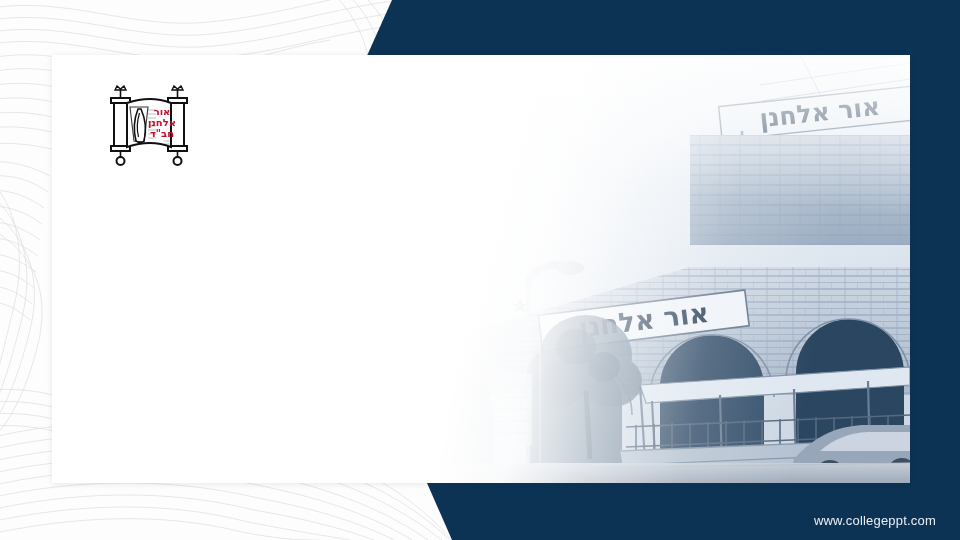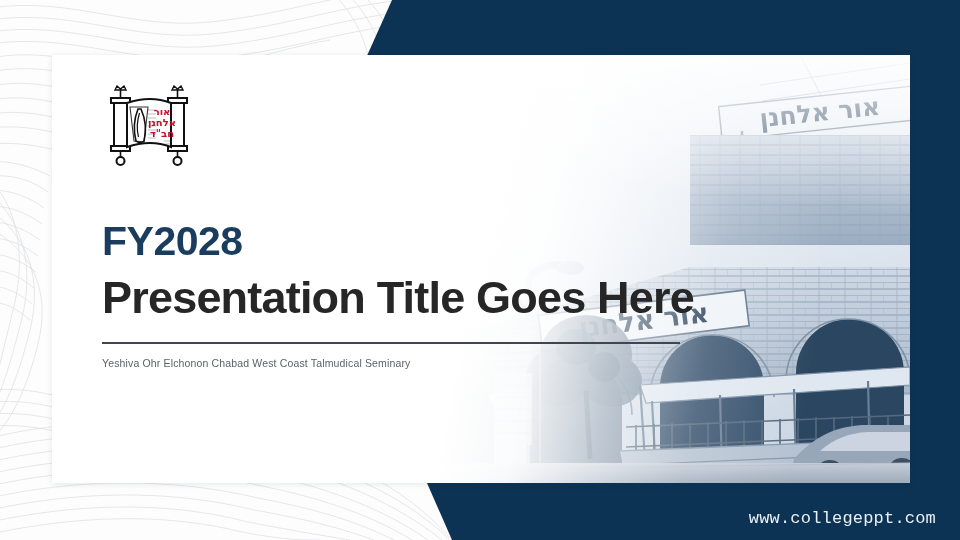--- a/index.html
+++ b/index.html
@@ -131,23 +131,22 @@
   .credits .k { font-weight:bold; }
   .credits .v { font-weight:normal; }
   .credits .gap { display:inline-block; width:34px; }
 
   
   .footer-url {
     position:absolute;
     right:24px; bottom:12px;
     z-index:6;
     color:#eaf0f6;
-    font-size:17px;
+    font-size:13px;
     letter-spacing:.2px;
-    font-family:Liberation Mono, monospace;
   }
 </style>
 </head>
 <body>
 
 <div id="slide">
 
   <svg class="bg-waves" viewBox="0 0 960 540" preserveAspectRatio="none" aria-hidden="true">
     <rect x="0" y="0" width="960" height="540" fill="#fdfdfd"></rect>
     <g fill="none" stroke="#d9dbde" stroke-width="0.7" opacity="0.95">
@@ -399,24 +398,18 @@
         <text x="62" y="41" text-anchor="middle" font-family="'DejaVu Sans', sans-serif" font-size="10" font-weight="bold" fill="#c8102e" direction="rtl">אלחנן</text>
         <text x="62" y="52" text-anchor="middle" font-family="'DejaVu Sans', sans-serif" font-size="10" font-weight="bold" fill="#c8102e" direction="rtl">חב"ד</text>
 
         <g stroke="#333" stroke-width="0.55" opacity="0.6">
           <path d="M48,25 H56 M48,29 H56 M48,33 H56 M48,37 H56 M48,41 H56 M48,45 H56 M48,49 H56 M48,53 H56"></path>
           <path d="M64,56 H70 M64,59 H70"></path>
         </g>
       </svg>
     </div>
 
-    <div class="text-block">
-      <div class="fy">FY2028</div>
-      <div class="main-title">Presentation Title Goes Here</div>
-      <div class="rule"></div>
-      <div class="org">Yeshiva Ohr Elchonon Chabad West Coast Talmudical Seminary</div>
-    </div>
 
   </div>
 
   <div class="footer-url">www.collegeppt.com</div>
 
 </div>
 
 </body></html>

